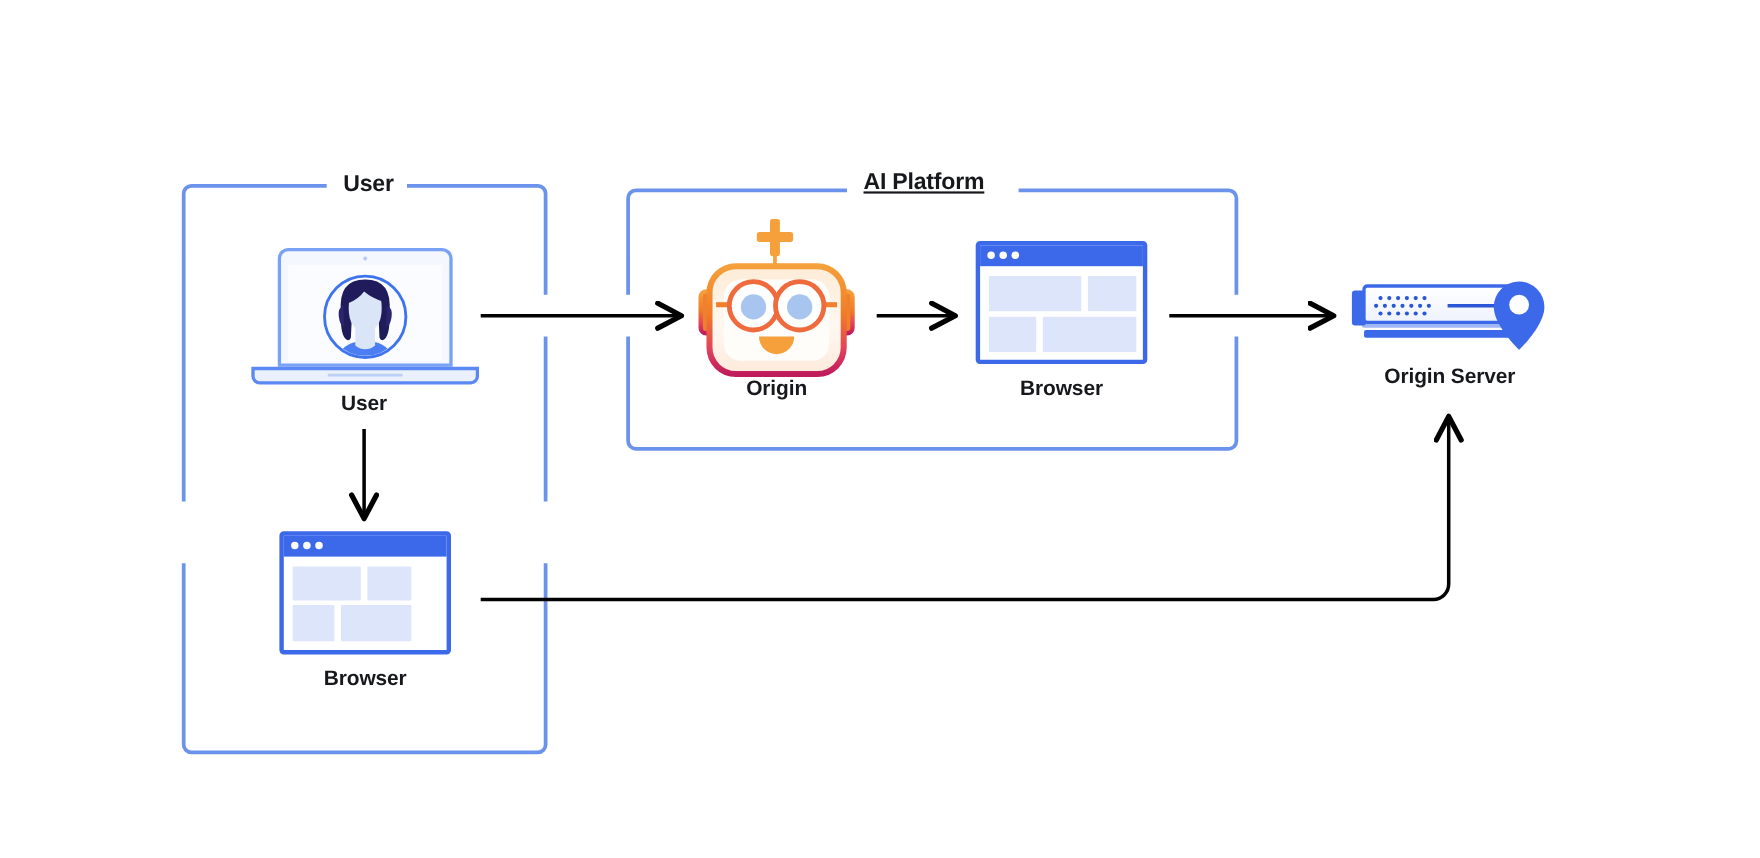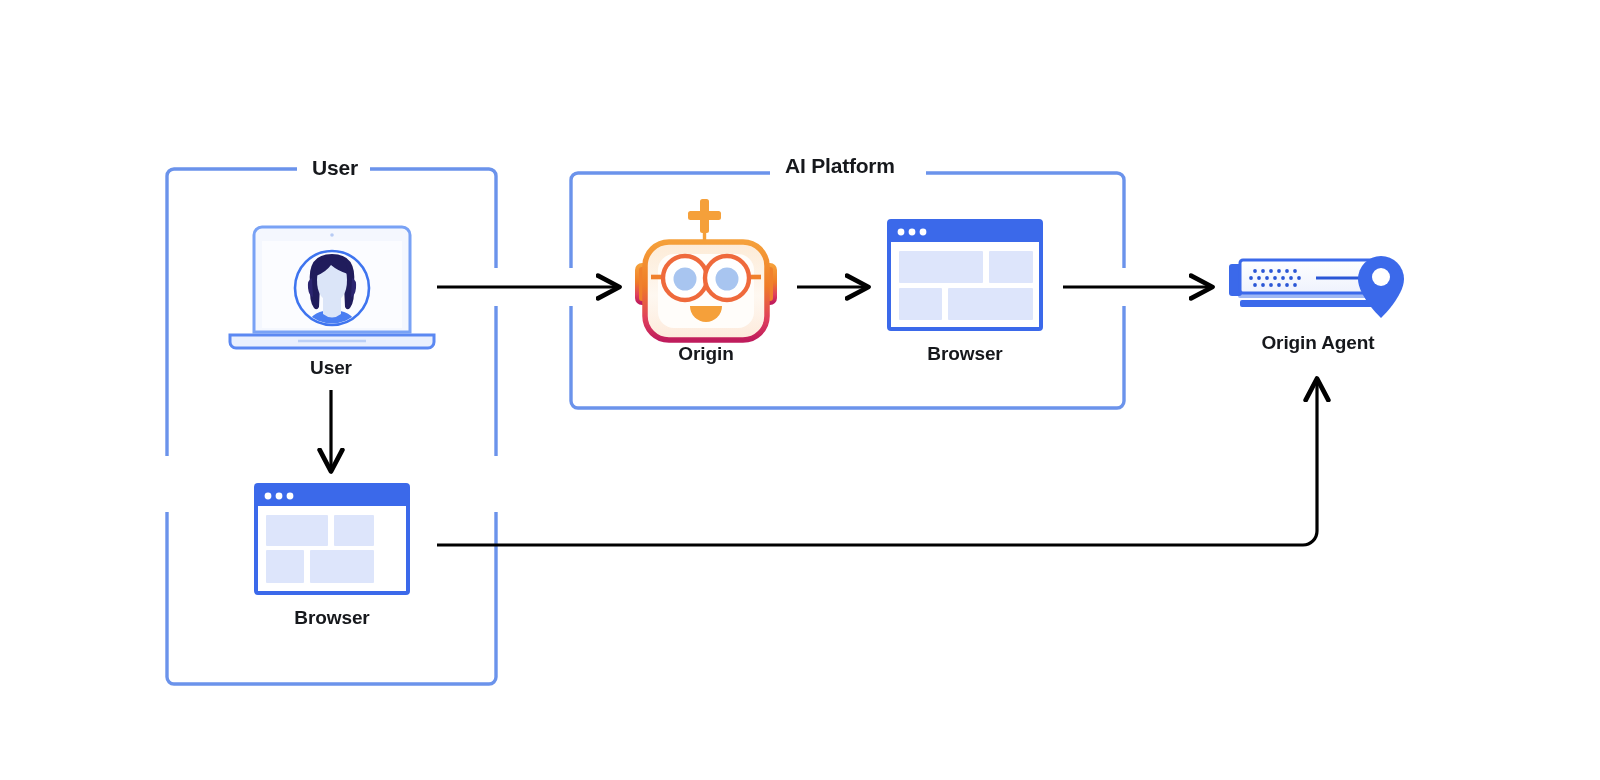--- a/index.html
+++ b/index.html
@@ -218,25 +218,25 @@
 
       <line x1="1316" y1="246" x2="1376" y2="246" stroke="#2b57d6" stroke-width="3.2"></line>
 
       <path d="M 1381 224 a 23 23 0 0 1 23 23 c 0 17 -23 39 -23 39 c 0 0 -23 -22 -23 -39 a 23 23 0 0 1 23 -23 Z" fill="#3b69ea"></path>
       <circle cx="1381" cy="245" r="9" fill="#ffffff"></circle>
     </g>
   </svg>
 
   <div class="group-label" style="left:300px; top:124px;">User</div>
 
-  <div class="group-label" style="left:773px; top:122px;">AI Platform</div>
+  <div class="group-label" style="left:773px; top:122px;text-decoration:underline;">AI Platform</div>
 
   <div class="node-label" style="left:231px; top:325px; width:200px;">User</div>
 
   <div class="node-label" style="left:232px; top:575px; width:200px;">Browser</div>
 
   <div class="node-label" style="left:606px; top:311px; width:200px;">Origin</div>
 
   <div class="node-label" style="left:865px; top:311px; width:200px;">Browser</div>
 
-  <div class="node-label" style="left:1218px; top:300px; width:200px;">Origin Agent</div>
+  <div class="node-label" style="left:1218px; top:300px; width:200px;">Origin Server</div>
 
 </div>
 
 </body></html>

